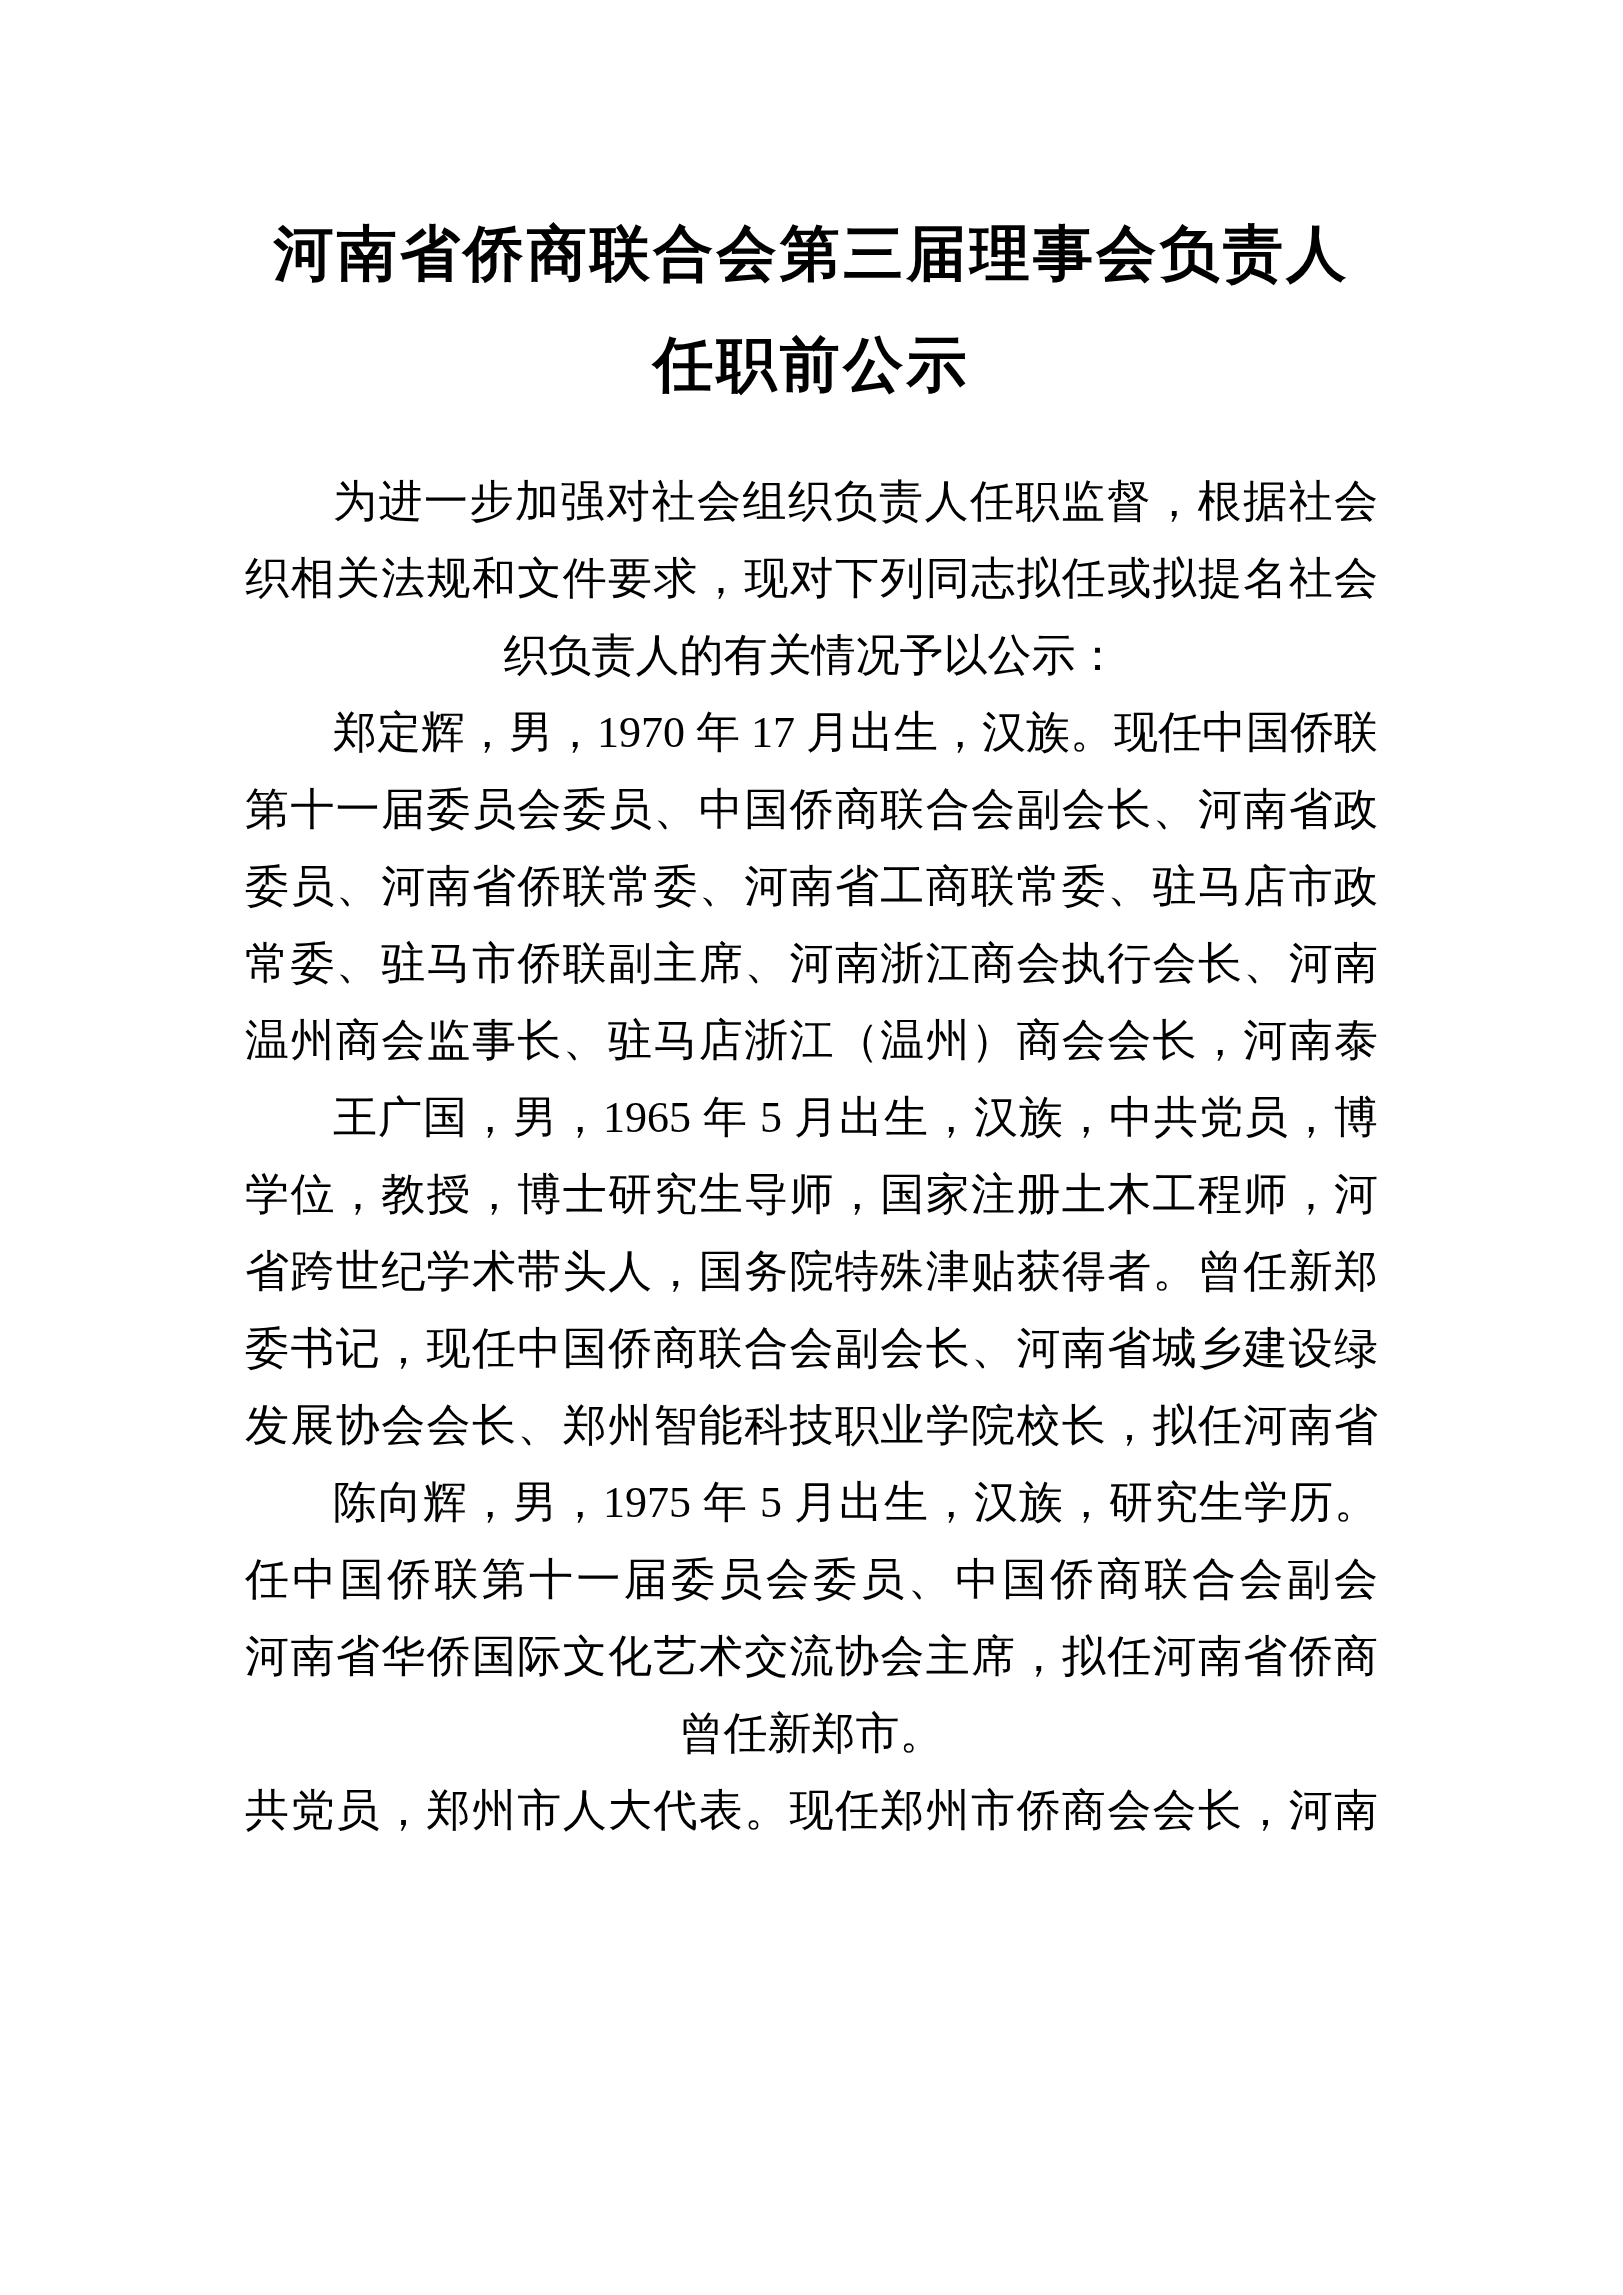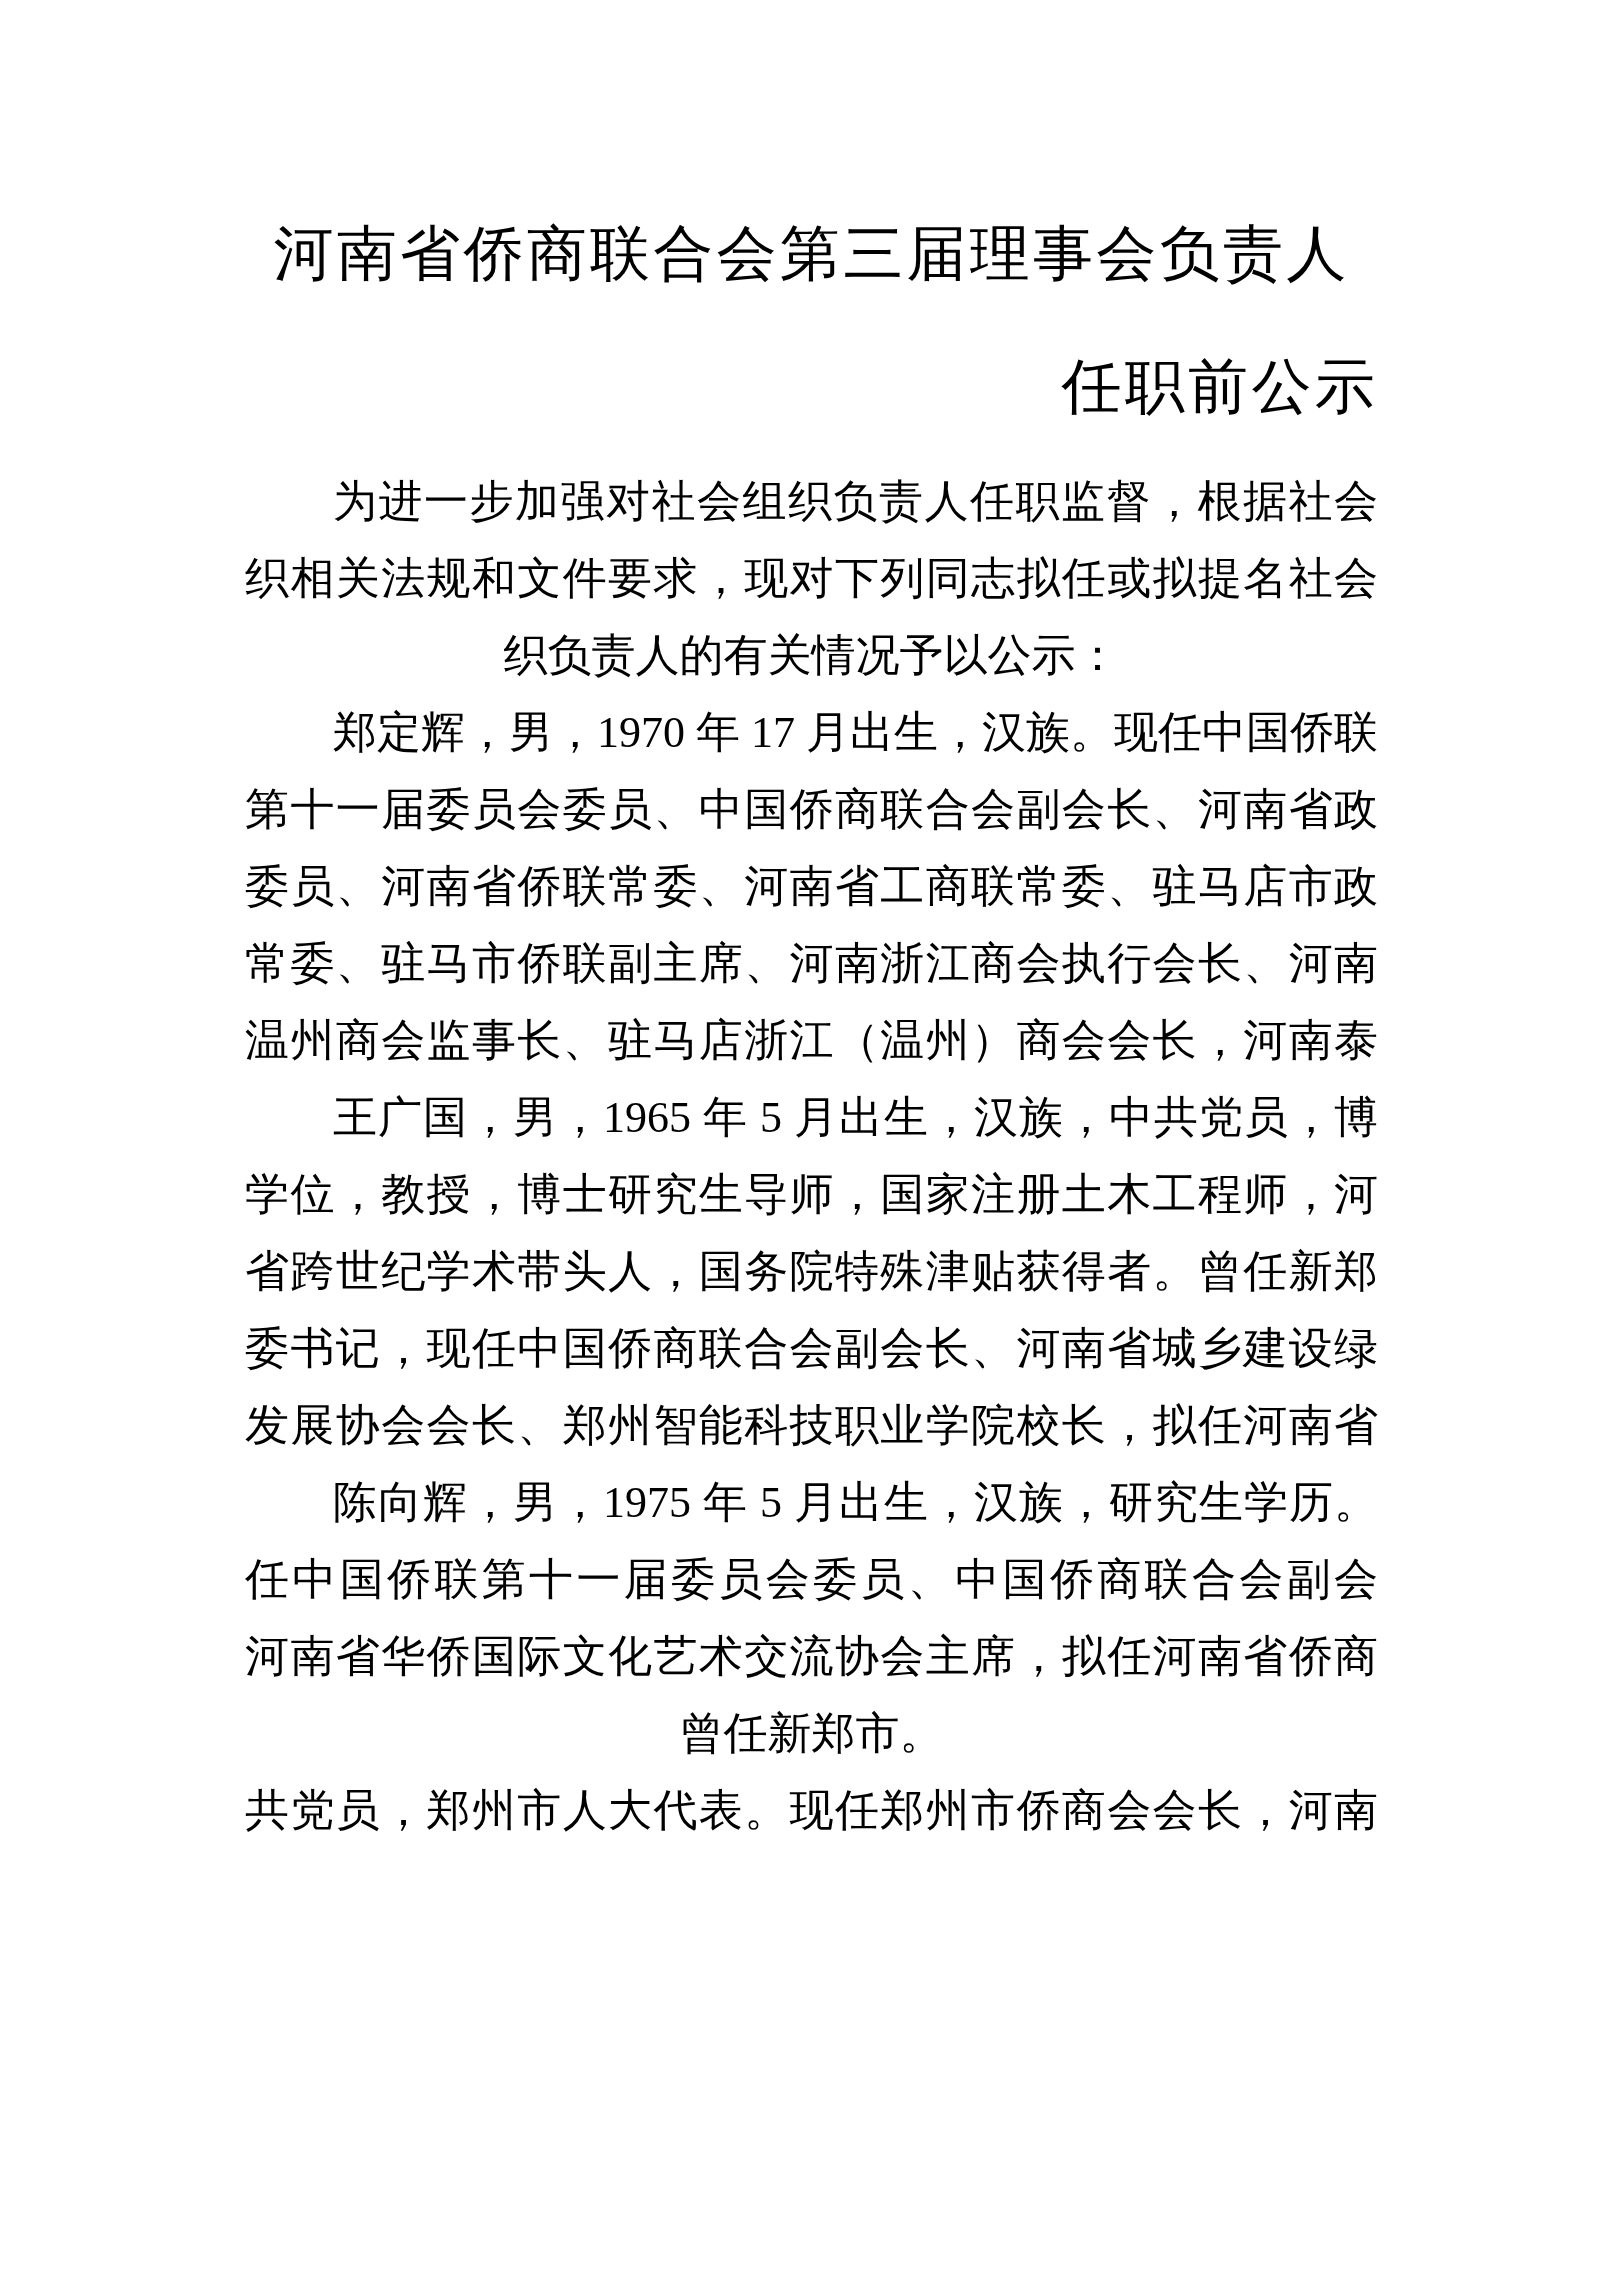--- a/index.html
+++ b/index.html
@@ -15,27 +15,27 @@
     overflow: hidden;
     font-family: "Liberation Serif", "DejaVu Serif", serif;
     color: #000000;
   }
   .doc-title {
     position: absolute;
     left: 245px;
     width: 1133px;
     text-align: center;
     font-size: 60px;
-    font-weight: normal;
+    font-weight: bold;
     line-height: 65px;
     letter-spacing: 3.3px;
     white-space: nowrap;
   }
   .doc-title.l1 { top: 222px; }
-  .doc-title.l2 { top: 355px; text-align: right; }
+  .doc-title.l2 { top: 333px; }
   .body-text {
     position: absolute;
     left: 245px;
     top: 463px;
     width: 1133px;
   }
   .line {
     height: 77px;
     line-height: 77px;
     font-size: 44px;

